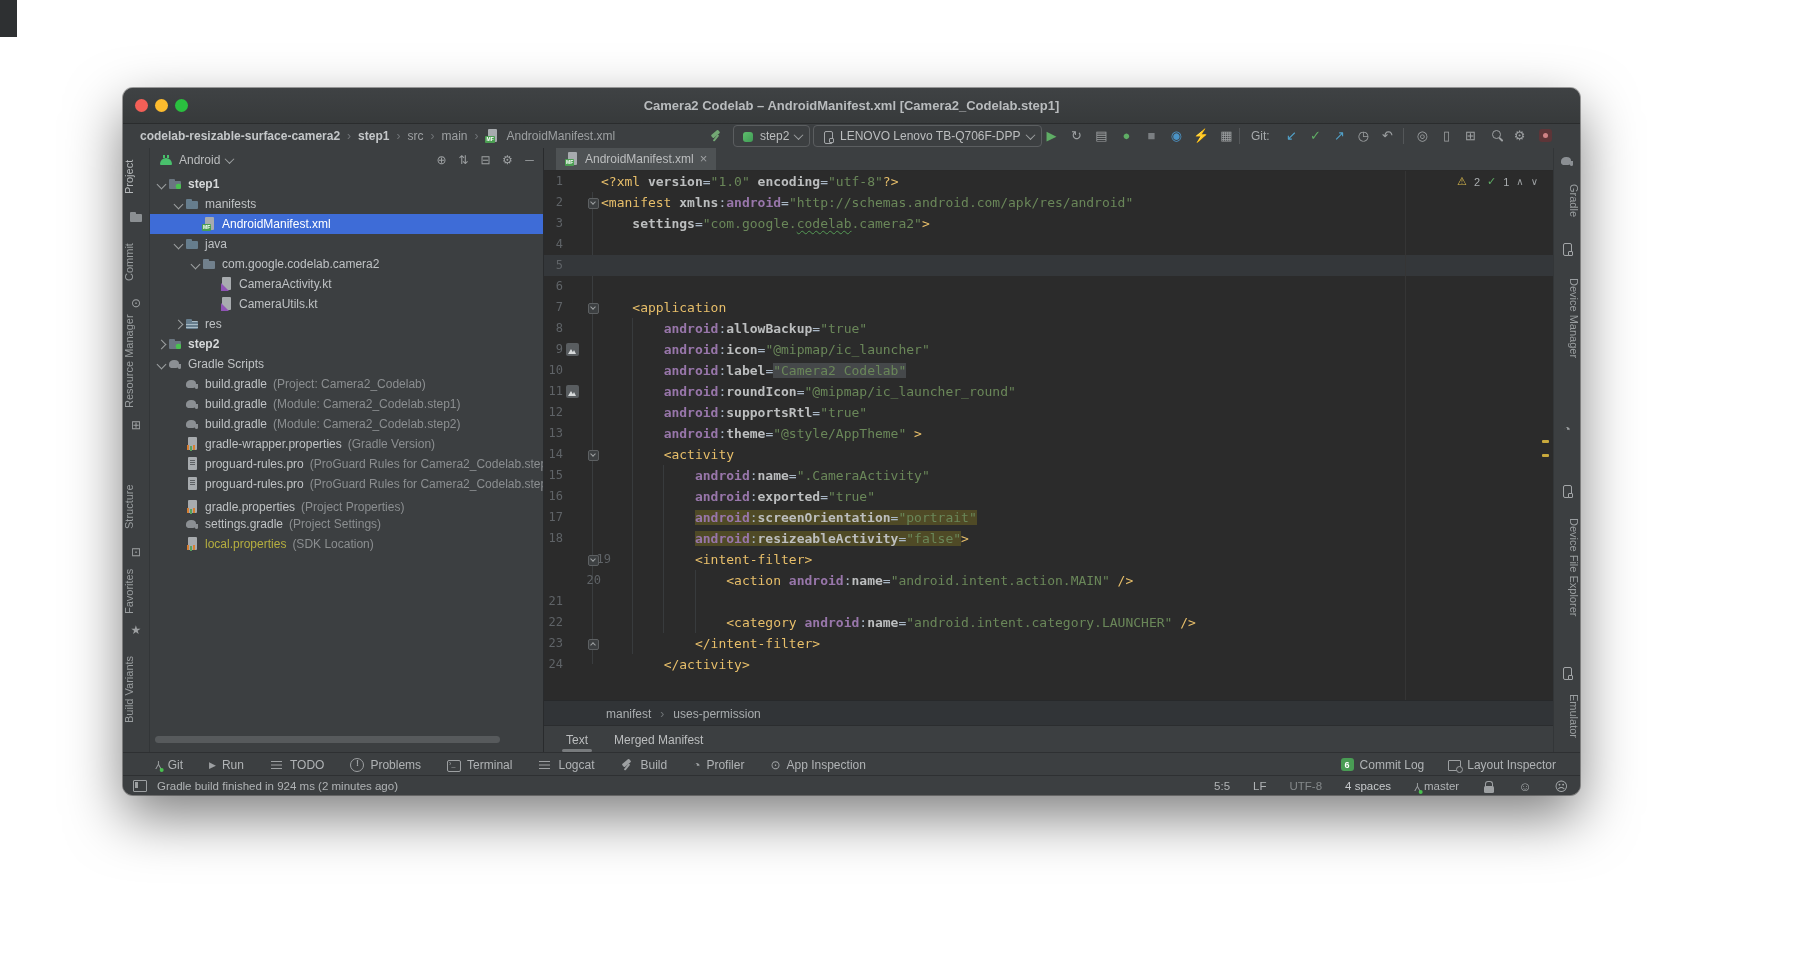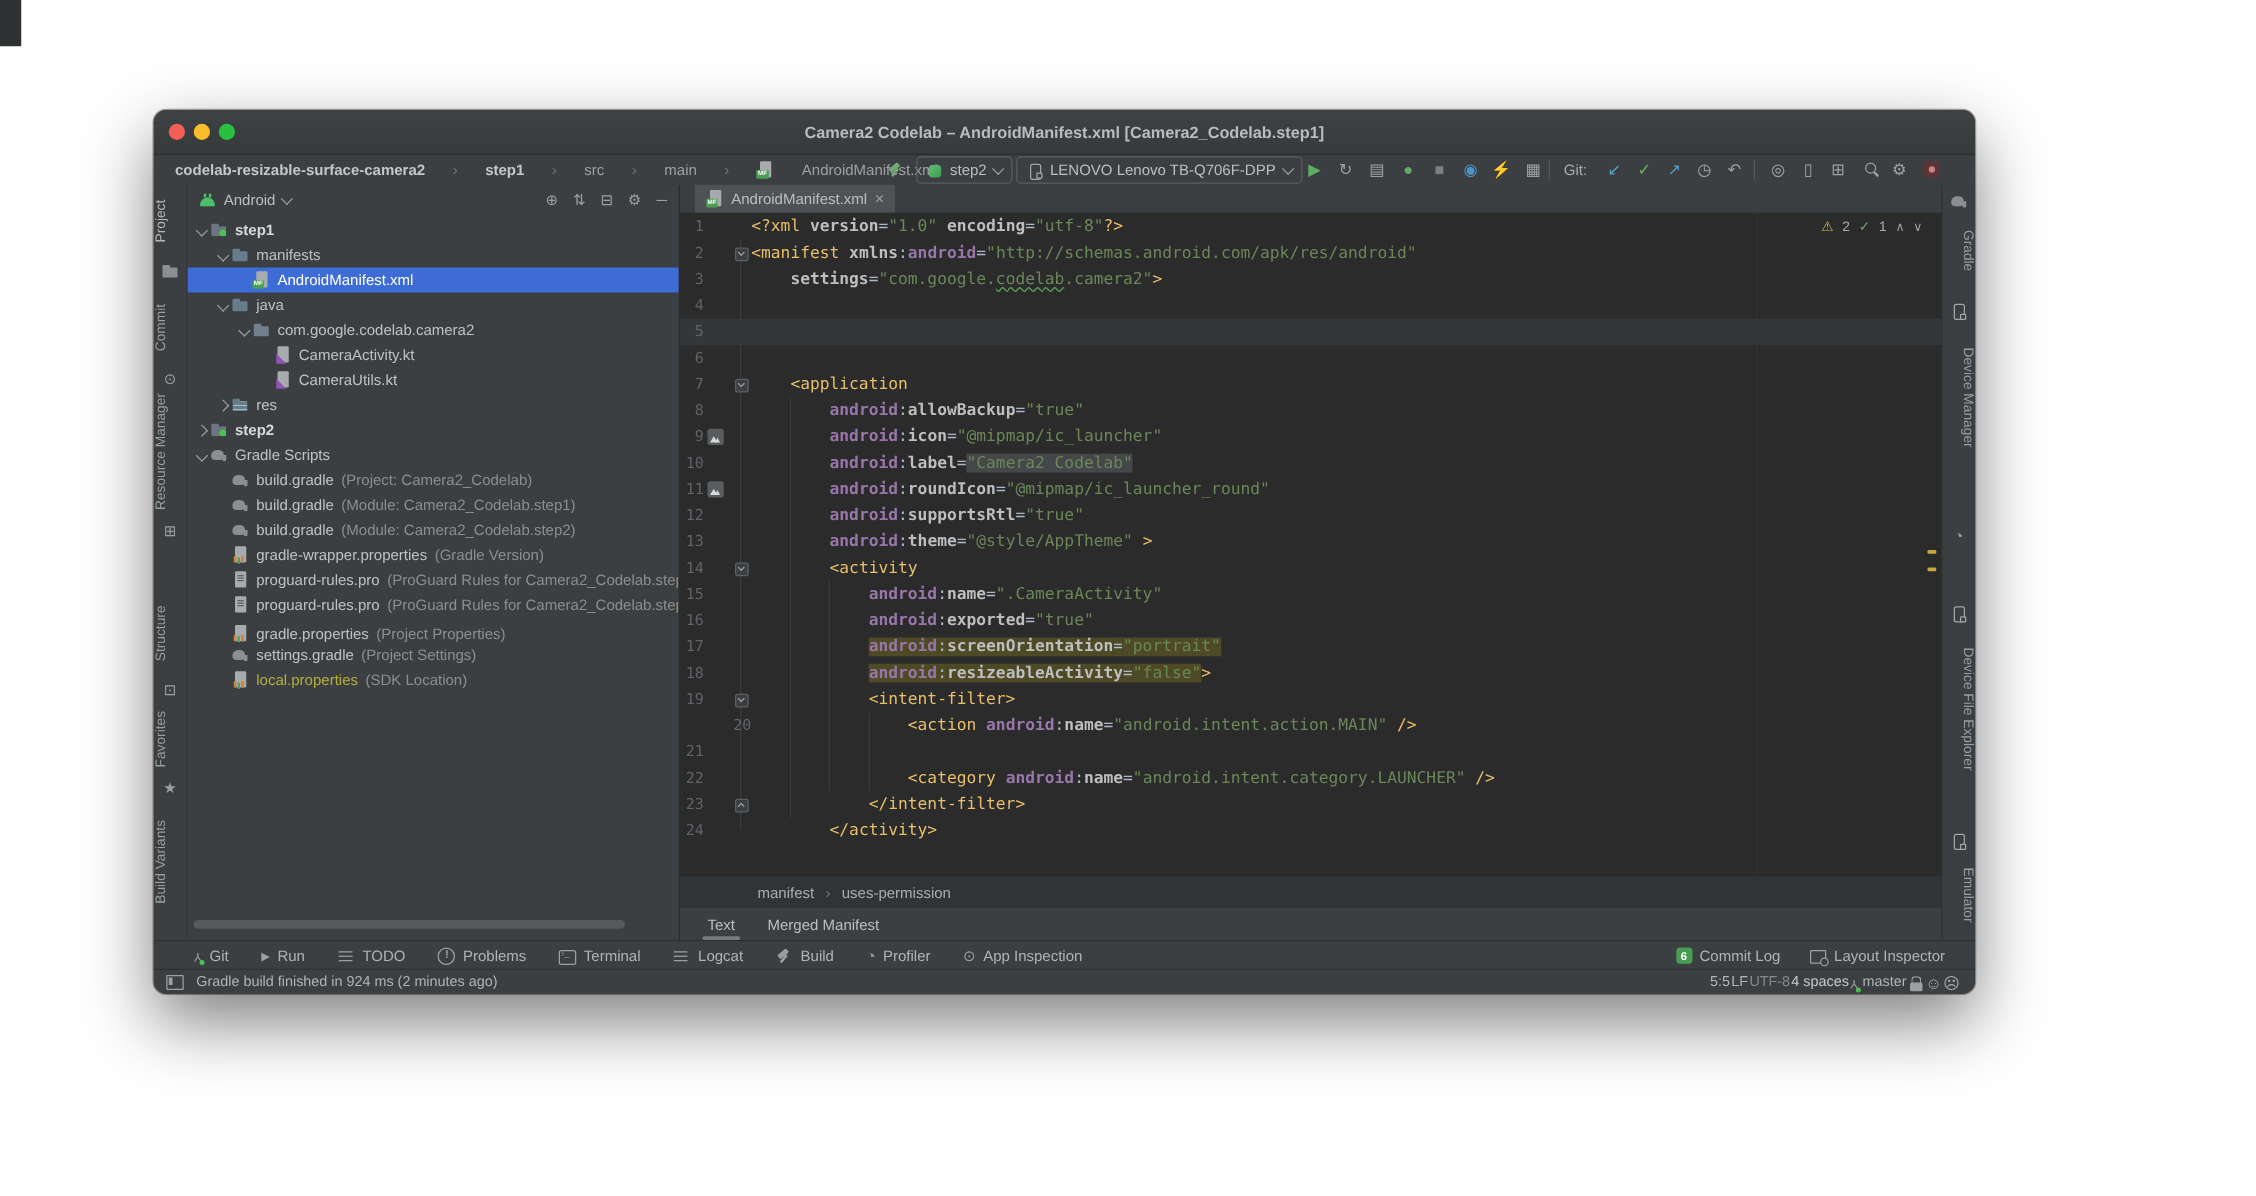--- a/index.html
+++ b/index.html
@@ -9,21 +9,21 @@
     border-radius:10px;overflow:hidden;box-shadow:0 22px 55px rgba(0,0,0,.5),0 0 0 1px rgba(0,0,0,.35);}
   
   .titlebar{position:absolute;left:0;top:0;right:0;height:35px;background:linear-gradient(#3f4244,#373a3b);border-bottom:1px solid #2a2c2d;}
   .tl{position:absolute;top:11px;width:13px;height:13px;border-radius:50%;}
   .tl.red{left:12px;background:#f35f57;}
   .tl.yel{left:32px;background:#fdbc2e;}
   .tl.grn{left:52px;background:#2ac03f;}
   .title-text{line-height:35px;text-align:center;color:#b9bcbe;font-weight:bold;font-size:13px;}
   
   .toolbar{position:absolute;left:0;top:36px;right:0;height:24px;font-size:12px;color:#9da0a2;}
-  .crumbs{position:absolute;left:17px;top:0;height:24px;display:flex;align-items:center;gap:22px;white-space:nowrap;}
+  .crumbs{position:absolute;left:17px;top:0;height:24px;display:flex;align-items:center;gap:7px;white-space:nowrap;}
   .crumb{color:#9da0a2;}
   .crumb.bold{color:#c4c7c9;font-weight:bold;}
   .crumb-sep{color:#6f7376;}
   .combo{position:absolute;top:1px;height:20px;border:1px solid #5b5e60;border-radius:4px;display:flex;align-items:center;gap:6px;padding:0 7px;color:#bcbebf;}
   .cdown{width:6px;height:6px;border-right:1.5px solid #9da0a2;border-bottom:1.5px solid #9da0a2;transform:rotate(45deg) translate(-1px,-1px);}
   .glyph{display:inline-block;width:17px;text-align:center;font-size:13px;line-height:24px;color:#9da0a2;}
   .iconrow{position:absolute;top:0;height:24px;display:flex;align-items:center;gap:8px;}
   .vsep{position:absolute;top:4px;width:1px;height:16px;background:#545759;}
   .gitlabel{position:absolute;left:1128px;line-height:24px;color:#a7abad;}
   
@@ -134,21 +134,21 @@
   
   .toolwin-bar{position:absolute;left:0;right:0;top:664px;height:23px;background:#3c3f41;border-top:1px solid #2e3032;
     display:flex;align-items:center;gap:26px;padding-left:32px;color:#b0b3b5;font-size:12px;}
   .twb-item{display:flex;align-items:center;gap:6px;}
   .twb-right{position:absolute;right:24px;top:0;height:23px;display:flex;align-items:center;gap:24px;}
   .statusbar{position:absolute;left:0;right:0;top:687px;height:20px;background:#3c3f41;border-top:1px solid #2e3032;
     display:flex;align-items:center;color:#b0b3b5;font-size:11.5px;}
   .sb-left{display:flex;align-items:center;gap:10px;padding-left:10px;}
   .sb-widget-ic{width:12px;height:10px;border:1.3px solid #9da0a2;border-radius:1px;position:relative;}
   .sb-widget-ic::before{content:"";position:absolute;left:1px;top:1px;width:3px;height:6px;background:#9da0a2;}
-  .sb-right{position:absolute;right:12px;display:flex;align-items:center;gap:1px;}
+  .sb-right{position:absolute;right:12px;display:flex;align-items:center;gap:23px;}
   .sb-dim{color:#84888a;}
   .sb-strong{color:#c7cacc;}
   .face{font-size:13px;color:#a7abad;}
 </style>
 </head>
 <body>
 
 <div class="corner-artifact"></div>
 
 <div class="window">
@@ -405,21 +405,21 @@
         <span class="fold" style="top: 279px;"></span>
         <div class="cline" style="top: 273px;"><span class="tk-p">        </span><span class="tk-t">&lt;activity</span></div>
         <div class="ln" style="top: 294px;">15</div>
         <div class="cline" style="top: 294px;"><span class="tk-p">            </span><span class="tk-n">android</span><span class="tk-p">:</span><span class="tk-a">name</span><span class="tk-p">=</span><span class="tk-s">".CameraActivity"</span></div>
         <div class="ln" style="top: 315px;">16</div>
         <div class="cline" style="top: 315px;"><span class="tk-p">            </span><span class="tk-n">android</span><span class="tk-p">:</span><span class="tk-a">exported</span><span class="tk-p">=</span><span class="tk-s">"true"</span></div>
         <div class="ln" style="top: 336px;">17</div>
         <div class="cline" style="top: 336px;"><span class="tk-p">            </span><span class="tk-n hw">android</span><span class="tk-p hw">:</span><span class="tk-a hw">screenOrientation</span><span class="tk-p hw">=</span><span class="tk-s hw">"portrait"</span></div>
         <div class="ln" style="top: 357px;">18</div>
         <div class="cline" style="top: 357px;"><span class="tk-p">            </span><span class="tk-n hw">android</span><span class="tk-p hw">:</span><span class="tk-a hw">resizeableActivity</span><span class="tk-p hw">=</span><span class="tk-s hw">"false"</span><span class="tk-t">&gt;</span></div>
-        <div class="ln" style="top: 378px;">19</div>
+        <div class="ln" style="top: 378px; padding-left: 48px;">19</div>
         <span class="fold" style="top: 384px;"></span>
         <div class="cline" style="top: 378px;"><span class="tk-p">            </span><span class="tk-t">&lt;intent-filter&gt;</span></div>
         <div class="ln" style="top: 399px; margin-left: 38px;">20</div>
         <div class="cline" style="top: 399px;"><span class="tk-p">                </span><span class="tk-t">&lt;action </span><span class="tk-n">android</span><span class="tk-p">:</span><span class="tk-a">name</span><span class="tk-p">=</span><span class="tk-s">"android.intent.action.MAIN"</span><span class="tk-p"> </span><span class="tk-t">/&gt;</span></div>
         <div class="ln" style="top: 420px;">21</div>
         <div class="cline" style="top: 420px;"></div>
         <div class="ln" style="top: 441px;">22</div>
         <div class="cline" style="top: 441px;"><span class="tk-p">                </span><span class="tk-t">&lt;category </span><span class="tk-n">android</span><span class="tk-p">:</span><span class="tk-a">name</span><span class="tk-p">=</span><span class="tk-s">"android.intent.category.LAUNCHER"</span><span class="tk-p"> </span><span class="tk-t">/&gt;</span></div>
         <div class="ln" style="top: 462px;">23</div>
         <span class="fold end" style="top: 468px;"></span>

